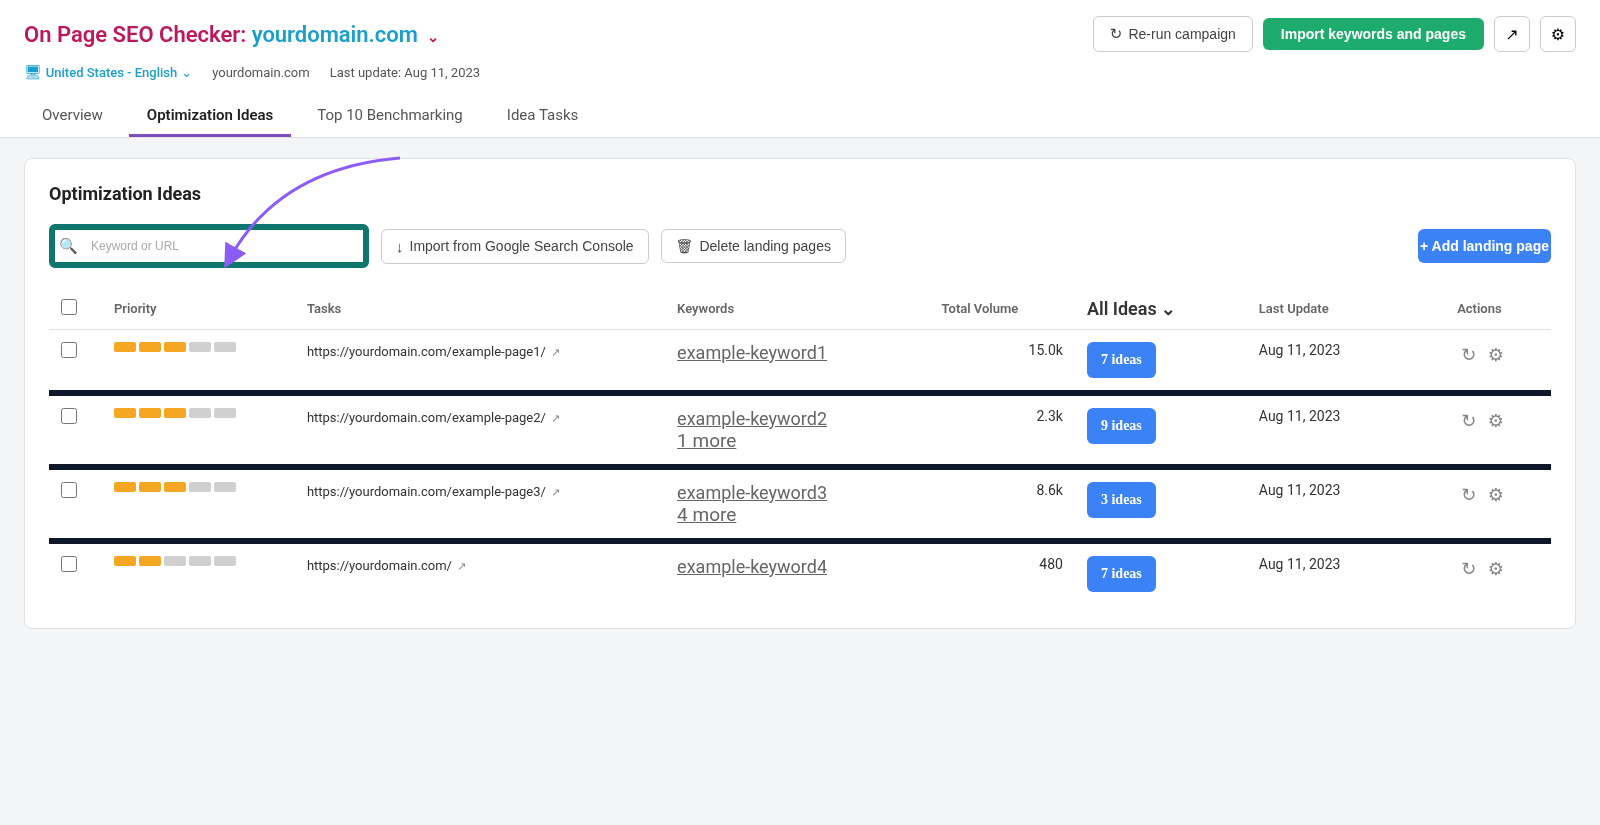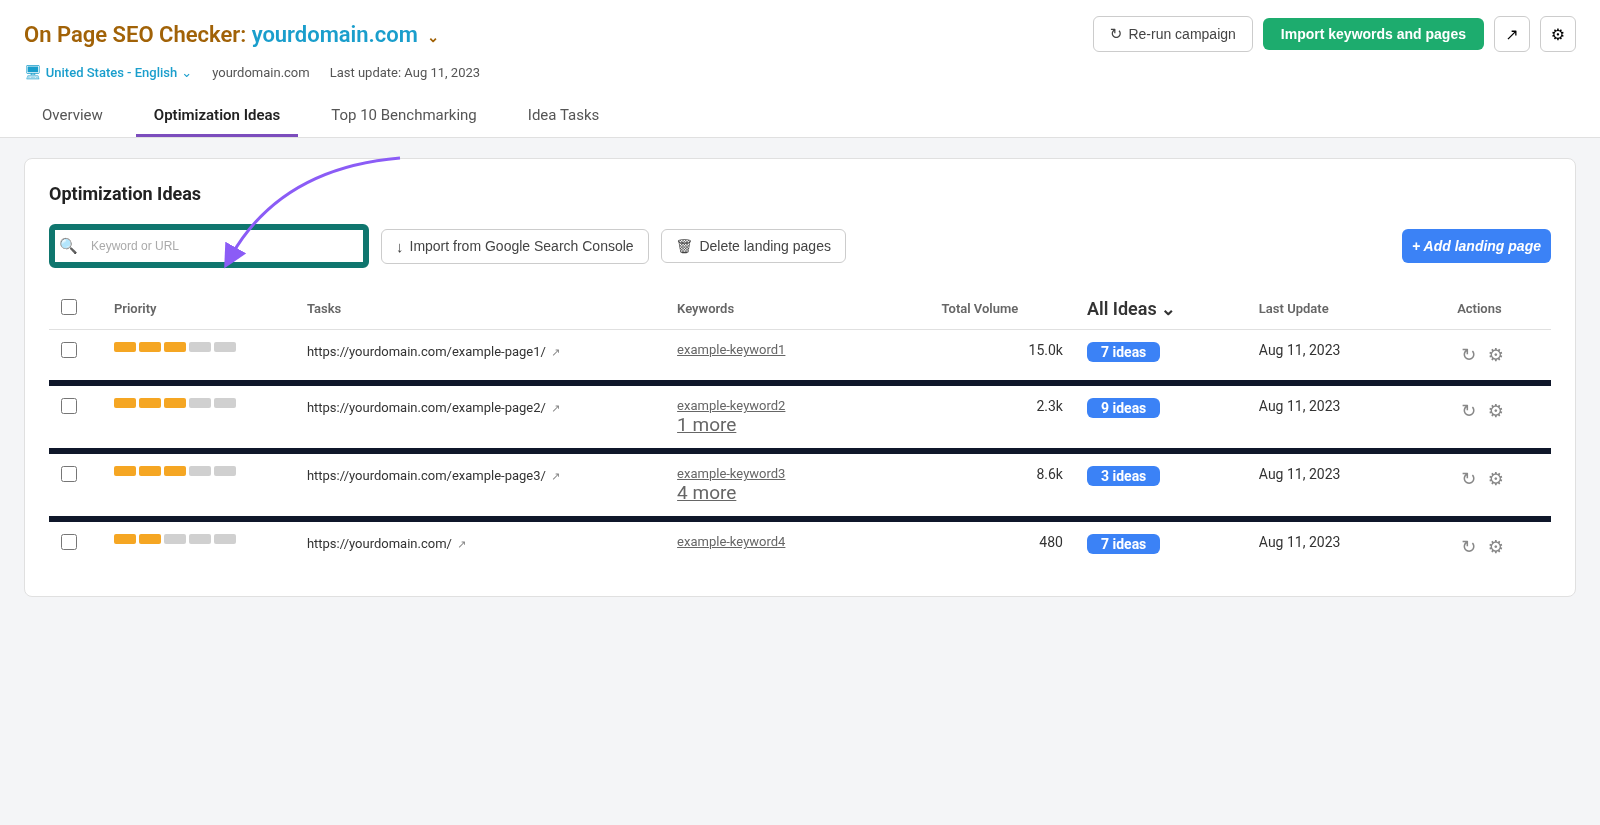--- a/index.html
+++ b/index.html
@@ -1,47 +1,47 @@
 <!DOCTYPE html>
 <html><head>
   <meta charset="utf-8">
   <style>
     * { box-sizing: border-box; margin: 0; padding: 0; }
     body { font-family: -apple-system, BlinkMacSystemFont, 'Segoe UI', Roboto, sans-serif; background: #f4f5f7; font-size: 14px; color: #333; }
 
     .header { background: #fff; padding: 16px 24px 0 24px; border-bottom: 1px solid #e0e0e0; }
     .header-top { display: flex; align-items: center; justify-content: space-between; padding-bottom: 12px; }
     .header-title { font-size: 22px; font-weight: 600; color: #222; }
-    .header-title span { color: #a16207; }
+    .header-title span { color: #be185d; }
     .chevron-icon { color: #1a9ecc; margin-left: 4px; font-size: 14px; cursor: pointer; }
     .header-actions { display: flex; align-items: center; gap: 10px; }
     .btn-rerun { display: flex; align-items: center; gap: 6px; border: 1px solid #ccc; background: #fff; color: #444; padding: 8px 16px; border-radius: 6px; cursor: pointer; font-size: 14px; }
     .btn-import-kw { background: #1dac6e; color: #fff; border: none; padding: 8px 18px; border-radius: 6px; cursor: pointer; font-size: 14px; font-weight: 600; }
     .btn-icon { border: 1px solid #ccc; background: #fff; width: 36px; height: 36px; border-radius: 6px; cursor: pointer; display: flex; align-items: center; justify-content: center; font-size: 16px; }
 
     .header-meta { display: flex; align-items: center; gap: 20px; padding-bottom: 12px; font-size: 13px; color: #555; }
     .locale-badge { display: flex; align-items: center; gap: 4px; color: #1a9ecc; font-size: 13px; font-weight: 500; cursor: pointer; }
     .monitor-icon { font-size: 14px; }
 
-    .nav-tabs { display: flex; gap: 15px; margin-top: 4px; }
+    .nav-tabs { display: flex; gap: 8px; margin-top: 4px; }
     .tab { padding: 10px 18px; font-size: 15px; color: #555; cursor: pointer; border-bottom: 3px solid transparent; white-space: nowrap; }
     .tab.active { color: #222; font-weight: 600; border-bottom: 3px solid #7c4dbd; }
 
     .main { padding: 20px 24px; }
     .card { background: #fff; border-radius: 8px; border: 1px solid #e0e0e0; padding: 24px; }
 
     .card-title { font-size: 18px; font-weight: 700; color: #222; margin-bottom: 20px; }
 
     .toolbar { display: flex; align-items: center; gap: 12px; margin-bottom: 20px; }
     .search-wrap { position: relative; flex: 0 0 320px; }
     .search-input { width: 100%; border: 6px solid #0f766e; border-radius: 6px; padding: 9px 20px 9px 36px; font-size: 12px; color: #333; outline: none; }
     .search-input::placeholder { color: #aaa; }
     .search-icon-wrap { position: absolute; left: 10px; top: 50%; transform: translateY(-50%); color: #aaa; font-size: 15px; }
     .btn-toolbar { display: flex; align-items: center; gap: 6px; border: 1px solid #ccc; background: #fff; color: #444; padding: 8px 14px; border-radius: 6px; cursor: pointer; font-size: 14px; }
-    .btn-add-landing { display: flex; align-items: center; gap: 6px; background: #3b82f6; color: #fff; border: none; padding: 9px 10px; border-radius: 6px; cursor: pointer; font-size: 14px; font-weight: 600; margin-left: auto; font-style: italic; }
+    .btn-add-landing { display: flex; align-items: center; gap: 6px; background: #3b82f6; color: #fff; border: none; padding: 9px 2px; border-radius: 6px; cursor: pointer; font-size: 14px; font-weight: 600; margin-left: auto; }
 
     .table { width: 100%; border-collapse: collapse; }
     .table thead tr { border-bottom: 1px solid #e0e0e0; }
     .table th { text-align: left; padding: 10px 12px; font-size: 13px; color: #666; font-weight: 600; white-space: nowrap; }
     .table td { padding: 12px 12px; font-size: 14px; color: #333; vertical-align: top; border-bottom: 6px solid #0f172a; }
     .table tr:last-child td { border-bottom: none; }
 
     .col-check { width: 36px; }
     .col-priority { width: 120px; }
     .col-page { width: 280px; }
@@ -54,26 +54,26 @@
     .checkbox { width: 16px; height: 16px; border: 1px solid #ccc; border-radius: 3px; cursor: pointer; }
 
     .priority-bar { display: flex; gap: 3px; align-items: center; }
     .bar-seg { height: 10px; width: 22px; border-radius: 2px; }
     .bar-yellow { background: #f5a623; }
     .bar-gray { background: #d0d0d0; }
 
     .page-link { color: #333; text-decoration: none; font-size: 13px; line-height: 1.5; }
     .ext-icon { color: #888; font-size: 11px; margin-left: 2px; }
 
-    .kw-link { color: #666; text-decoration: underline; font-size: 13px; display: block; }
+    .kw-link { color: #666; text-decoration: underline; font-size: 18px; display: block; }
     .kw-more { color: #666; text-decoration: underline; font-size: 19px; }
 
     .volume-val { text-align: right; font-size: 14px; color: #333; }
 
-    .ideas-badge { display: inline-block; background: #3b82f6; color: #fff; font-size: 14px; font-weight: 700; padding: 2px 14px; border-radius: 6px; cursor: pointer; white-space: nowrap; }
+    .ideas-badge { display: inline-block; background: #3b82f6; color: #fff; font-size: 14px; font-weight: 700; padding: 10px 14px; border-radius: 6px; cursor: pointer; white-space: nowrap; font-family: Liberation Serif, serif; }
 
     .all-ideas-btn { display: flex; align-items: center; gap: 4px; font-size: 18px; color: #333; font-weight: 600; cursor: pointer; }
 
     .action-icon { background: none; border: none; font-size: 18px; color: #888; cursor: pointer; padding: 2px 4px; }
 
     
     .annotation-arrow { position: absolute; top: 148px; left: 240px; pointer-events: none; }
 
     .page-wrapper { position: relative; }
   </style>

